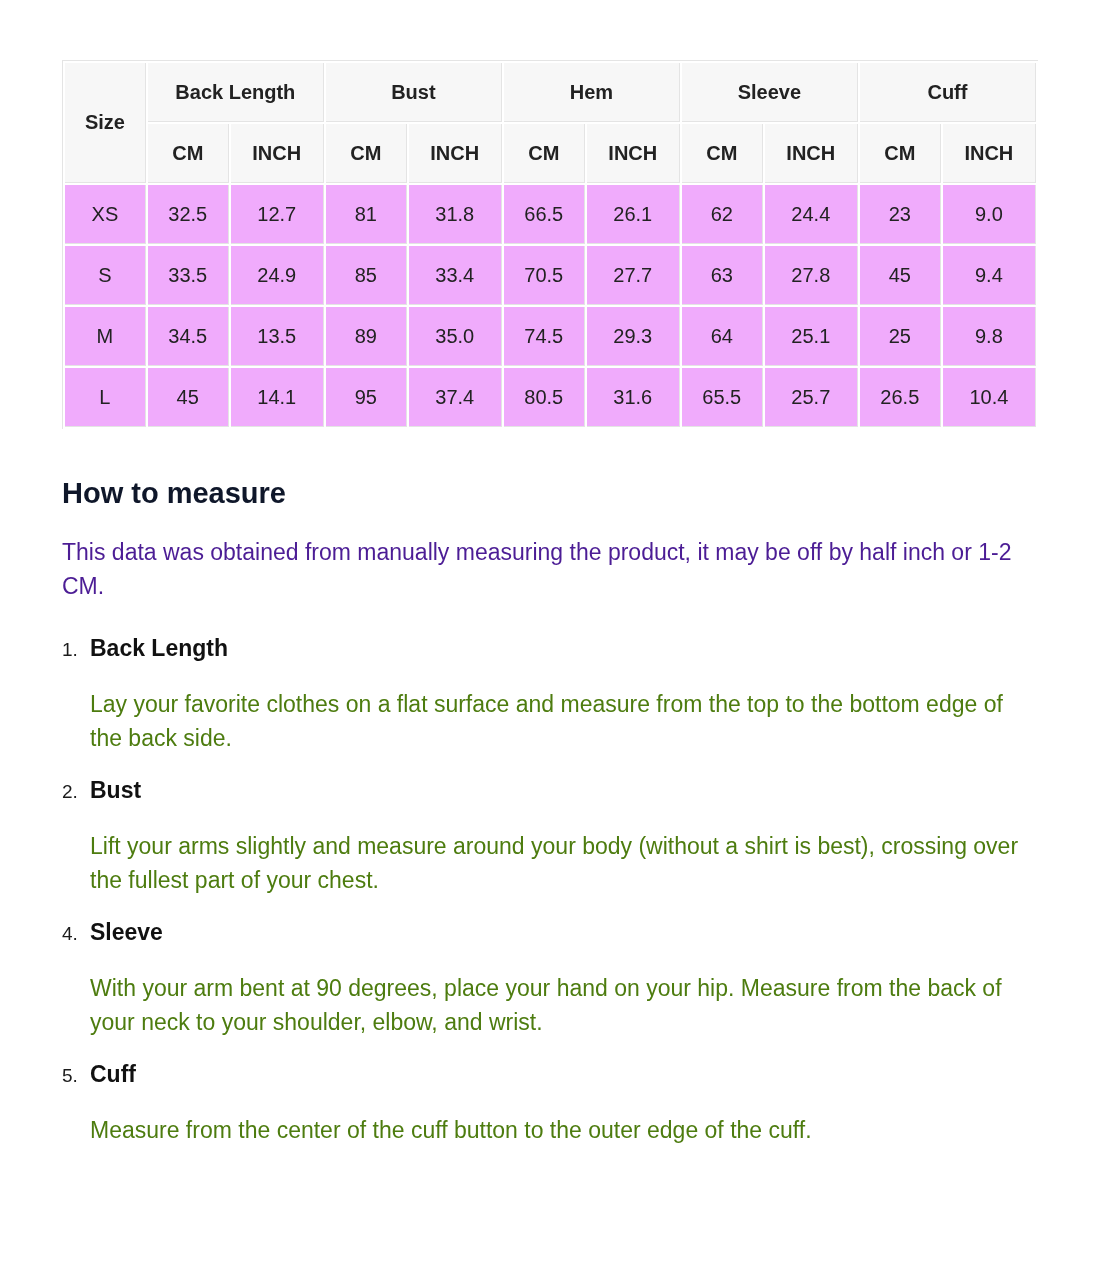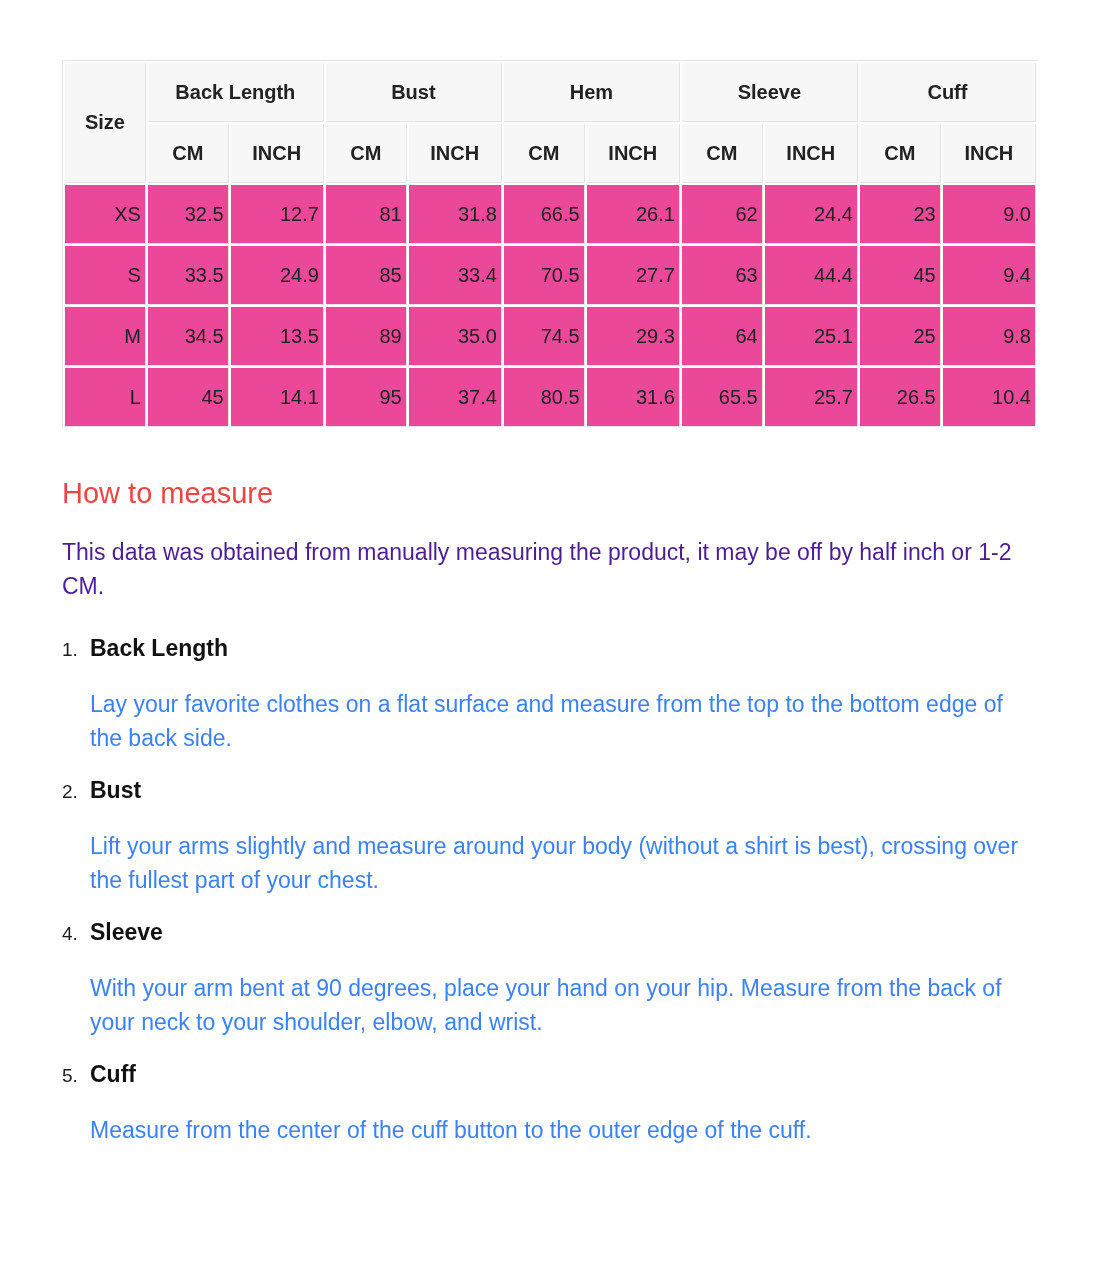--- a/index.html
+++ b/index.html
@@ -30,32 +30,31 @@
     height: 59px;
     padding: 0 4px;
     font-size: 20px;
     color: #222222;
   }
   table.size-table thead th {
     background: #f7f7f7;
     font-weight: 700;
   }
   table.size-table tbody td {
-    background: #ec4899;
+    background: #f0abfc;
     font-weight: 400;
-    text-align: right;
   }
 
   
   .htm-title {
     font-size: 29px;
-    font-weight: 400;
+    font-weight: 700;
     line-height: 36px;
     margin: 46px 0 24px 0;
-    color: #ef4444;
+    color: #0f172a;
   }
   .intro {
     font-size: 23px;
     line-height: 34px;
     margin: 0 0 26px 0;
     max-width: 968px;
     color: #4c1d95;
   }
   .step { margin: 0; }
   .step-head {
@@ -71,21 +70,21 @@
   .step-term {
     font-size: 23px;
     font-weight: 700;
     color: #111111;
   }
   .step-desc {
     margin: 0 0 16px 28px;
     font-size: 23px;
     line-height: 34px;
     max-width: 950px;
-    color: #3b82f6;
+    color: #4d7c0f;
   }
 </style>
 </head>
 <body>
 
 <div class="page">
 
   <table class="size-table">
     <colgroup>
       <col style="width:8.5%">
@@ -138,21 +137,21 @@
       </tr>
       <tr>
         <td>S</td>
         <td>33.5</td>
         <td>24.9</td>
         <td>85</td>
         <td>33.4</td>
         <td>70.5</td>
         <td>27.7</td>
         <td>63</td>
-        <td>44.4</td>
+        <td>27.8</td>
         <td>45</td>
         <td>9.4</td>
       </tr>
       <tr>
         <td>M</td>
         <td>34.5</td>
         <td>13.5</td>
         <td>89</td>
         <td>35.0</td>
         <td>74.5</td>

